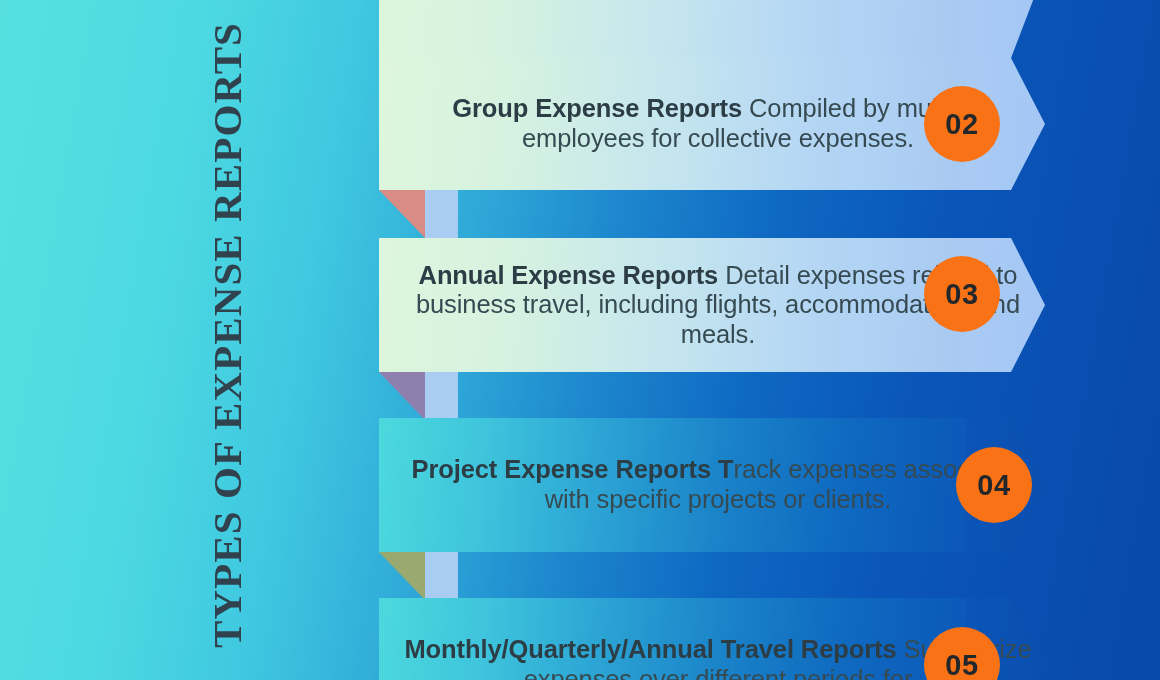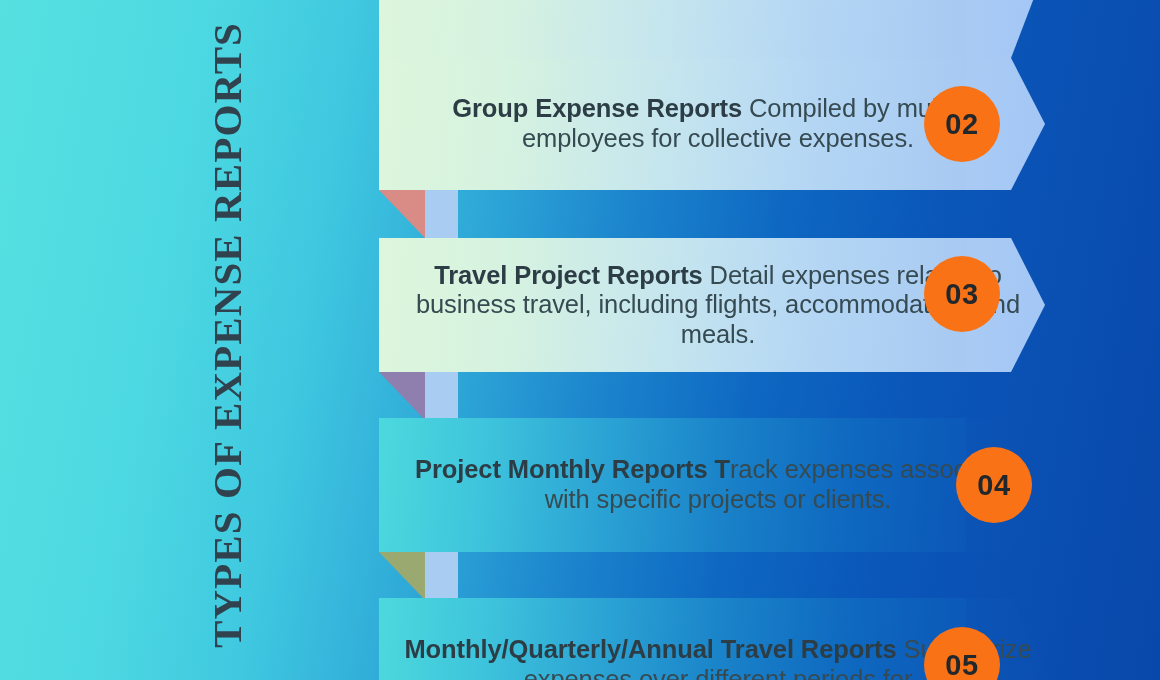--- a/index.html
+++ b/index.html
@@ -115,31 +115,31 @@
         <p><span class="lead">Group Expense Reports</span><span> Compiled by multiple employees for collective expenses.</span></p>
       </div>
     </div>
     <div class="num-circle" style="left: 924px; top: 86px;">02</div>
     <div class="spine-tri" style="top: 372px; height: 48px; background: rgb(143, 127, 174); clip-path: polygon(0px 0px, 100% 0px, 100% 100%);"></div>
     <div class="spine-tab" style="top: 372px; height: 48px;"></div>
     <div class="card" style="top: 238px; height: 134px;">
       <div class="card-body g-light"></div>
       <div class="card-head g-light-h"></div>
       <div class="card-text">
-        <p><span class="lead">Travel Project Reports</span><span> Detail expenses related to business travel, including flights, accommodation, and meals.</span></p>
+        <p><span class="lead">Annual Expense Reports</span><span> Detail expenses related to business travel, including flights, accommodation, and meals.</span></p>
       </div>
     </div>
     <div class="num-circle" style="left: 924px; top: 256px;">03</div>
     <div class="spine-tri" style="top: 552px; height: 48px; background: rgb(154, 169, 111); clip-path: polygon(0px 0px, 100% 0px, 100% 100%);"></div>
     <div class="spine-tab" style="top: 552px; height: 48px;"></div>
     <div class="card" style="top: 418px; height: 134px;">
       <div class="card-body g-dark"></div>
       <div class="card-head g-dark-h"></div>
       <div class="card-text">
-        <p><span class="lead">Project Monthly Reports T</span><span>rack expenses associated with specific projects or clients.</span></p>
+        <p><span class="lead">Project Expense Reports T</span><span>rack expenses associated with specific projects or clients.</span></p>
       </div>
     </div>
     <div class="num-circle" style="left: 956px; top: 447px;">04</div>
     <div class="card" style="top: 598px; height: 134px;">
       <div class="card-body g-dark"></div>
       <div class="card-head g-dark-h"></div>
       <div class="card-text">
         <p><span class="lead">Monthly/Quarterly/Annual Travel Reports</span><span> Summarize expenses over different periods for</span></p>
       </div>
     </div>

